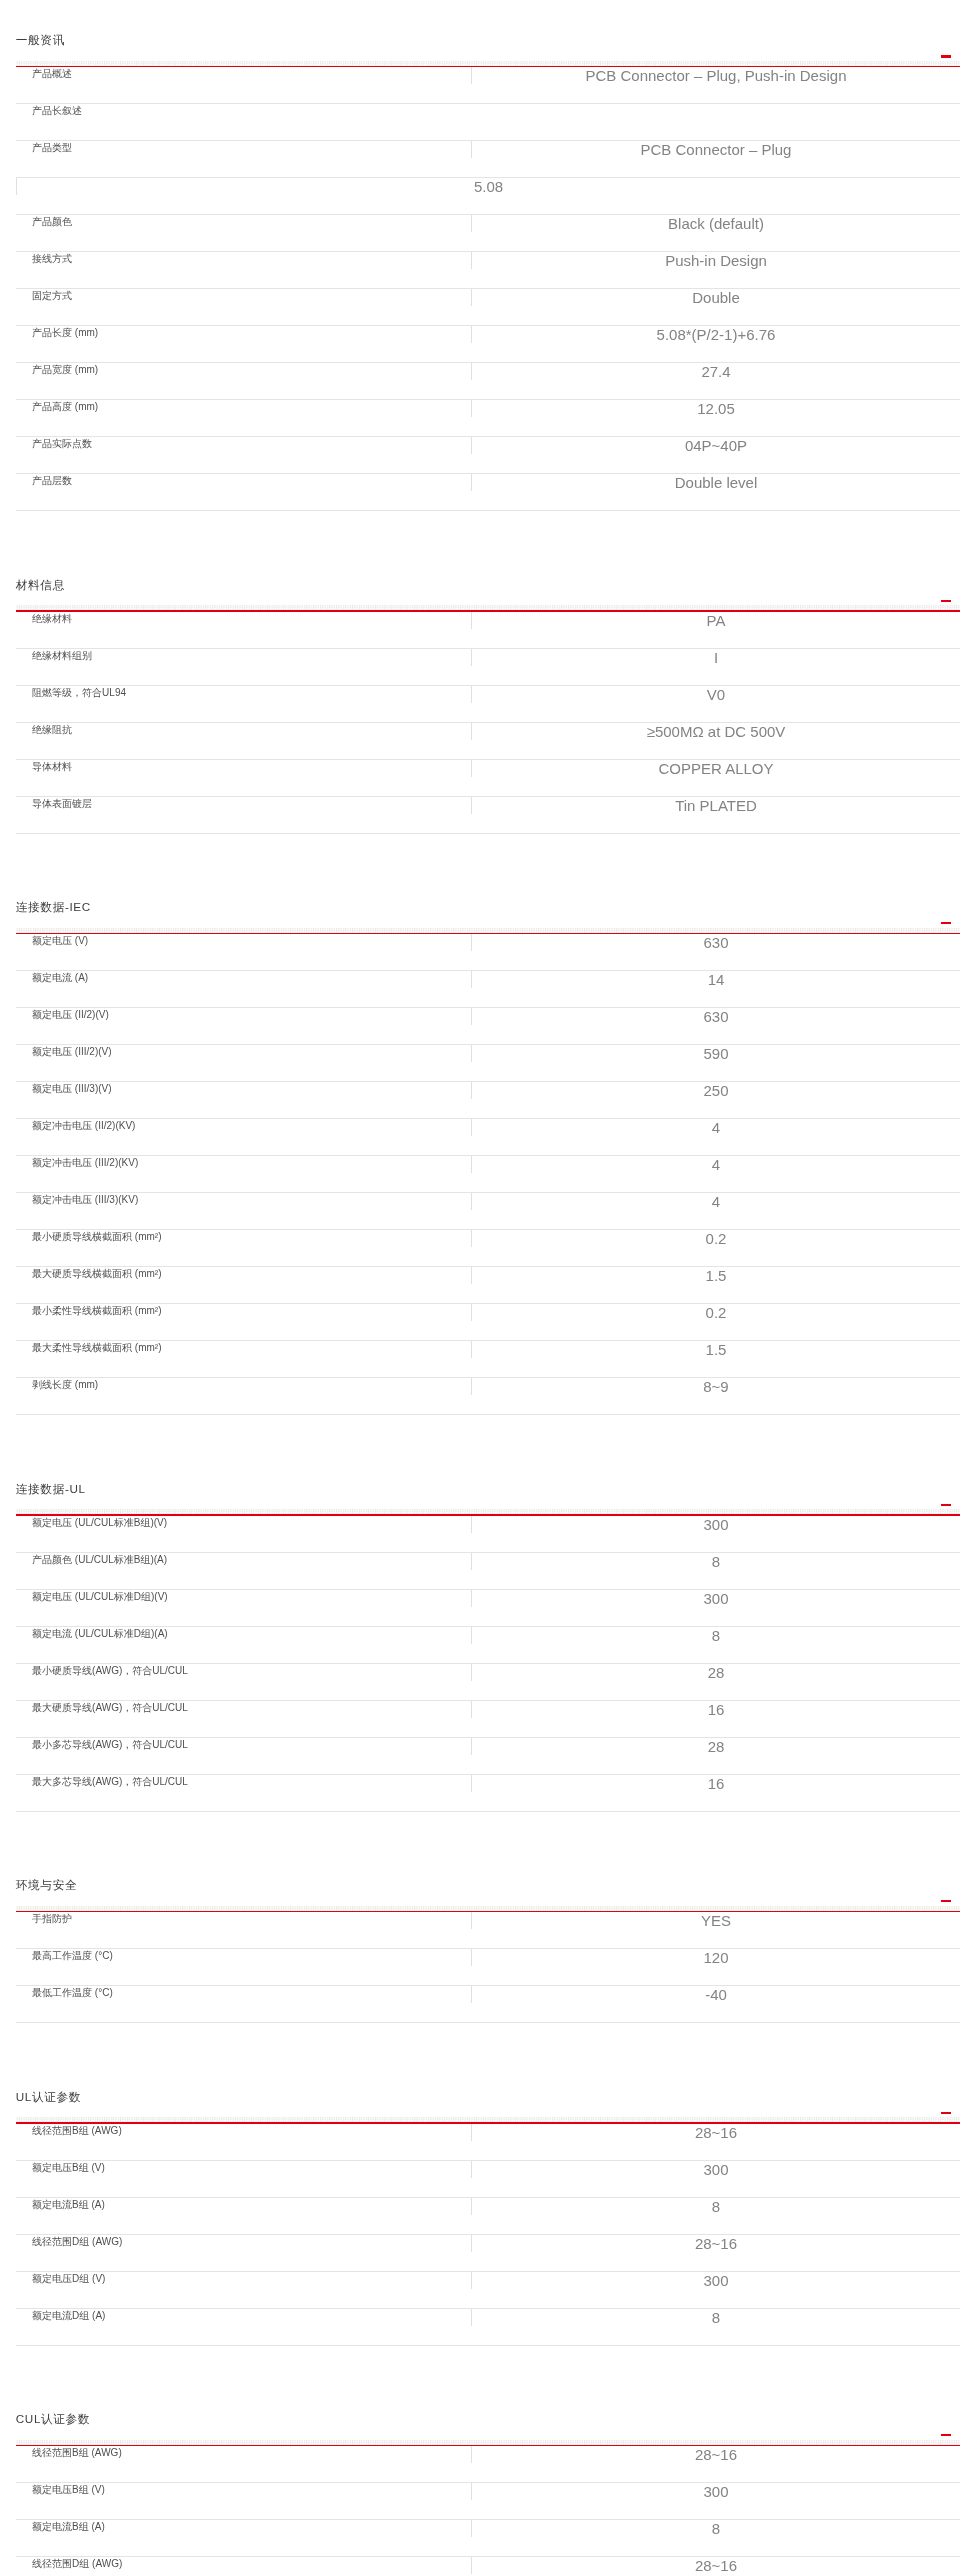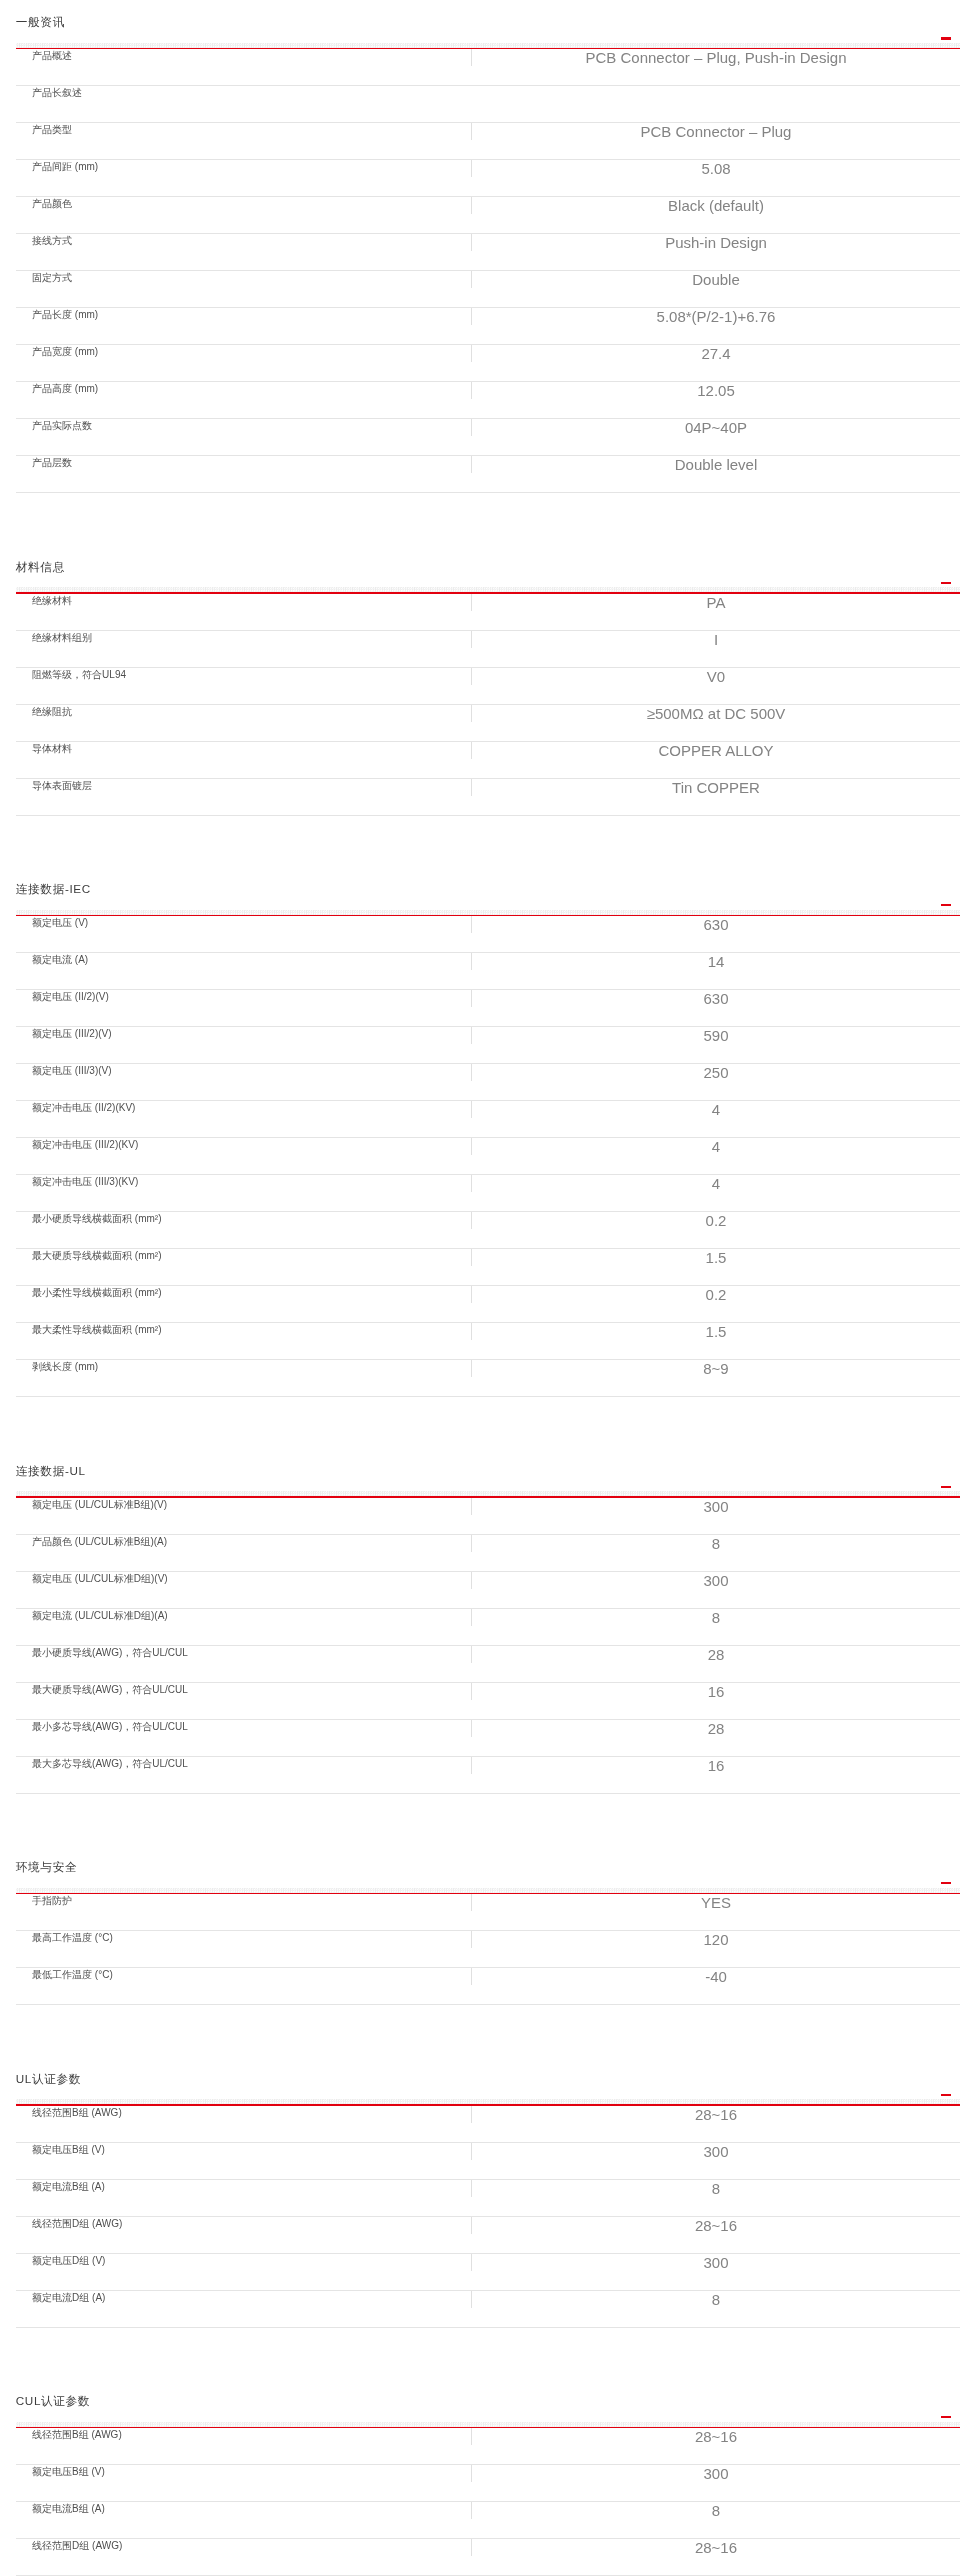--- a/index.html
+++ b/index.html
@@ -4,21 +4,21 @@
 <style>
   :root { --red:#e2000f; }
   html,body{margin:0;padding:0;background:#ffffff;}
   body{
     width:976px;
     font-family:"Liberation Sans","DejaVu Sans",sans-serif;
     color:#4a4a4a;
   }
   .wrap{padding:0 15.8px 0 15.8px;}
   .section{margin-top:64px;}
-  .section:first-child{margin-top:13px;}
+  .section:first-child{margin-top:31px;}
   .sec-head{position:relative;height:30px;}
   .sec-title{
     margin:0;padding-top:2.3px;
     font-size:11.7px;font-weight:400;color:#3c3c3c;letter-spacing:0.6px;
   }
   .minus{
     position:absolute;right:9.3px;bottom:3.5px;
     width:10px;height:2.3px;background:var(--red);
     cursor:pointer;
   }
@@ -66,21 +66,20 @@
     <div class="cell-value">PCB Connector – Plug, Push-in Design</div>
   </div>
           <div class="row">
     <div class="cell-label">产品长叙述</div>
   </div>
           <div class="row">
     <div class="cell-label">产品类型</div>
     <div class="cell-value">PCB Connector – Plug</div>
   </div>
           <div class="row">
-    <div class="cell-label">产品间距 (mm)</div>
     <div class="cell-value">5.08</div>
   </div>
           <div class="row">
     <div class="cell-label">产品颜色</div>
     <div class="cell-value">Black (default)</div>
   </div>
           <div class="row">
     <div class="cell-label">接线方式</div>
     <div class="cell-value">Push-in Design</div>
   </div>
@@ -133,21 +132,21 @@
           <div class="row">
     <div class="cell-label">绝缘阻抗</div>
     <div class="cell-value">≥500MΩ at DC 500V</div>
   </div>
           <div class="row">
     <div class="cell-label">导体材料</div>
     <div class="cell-value">COPPER ALLOY</div>
   </div>
           <div class="row">
     <div class="cell-label">导体表面镀层</div>
-    <div class="cell-value">Tin COPPER</div>
+    <div class="cell-value">Tin PLATED</div>
   </div>
         </div>
   </section>
       <section class="section">
     <div class="sec-head">
       <h2 class="sec-title">连接数据-IEC</h2>
       <span class="minus"></span>
     </div>
     <div class="band"></div>
     <div class="redline"></div>

